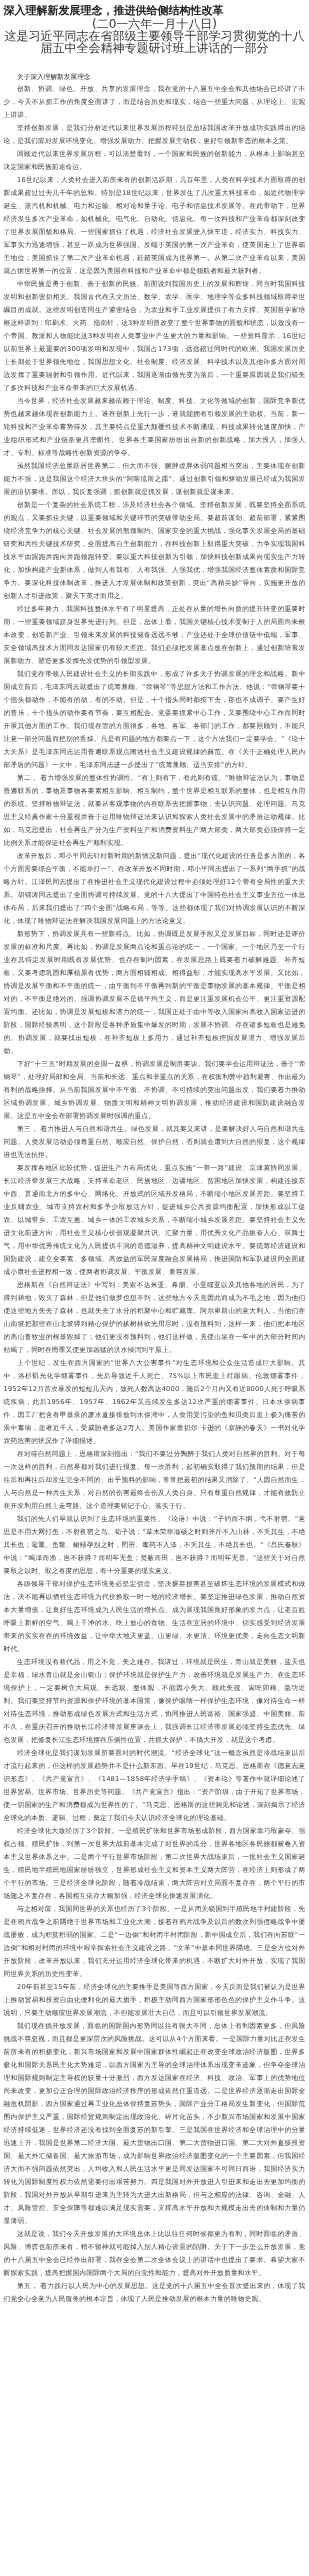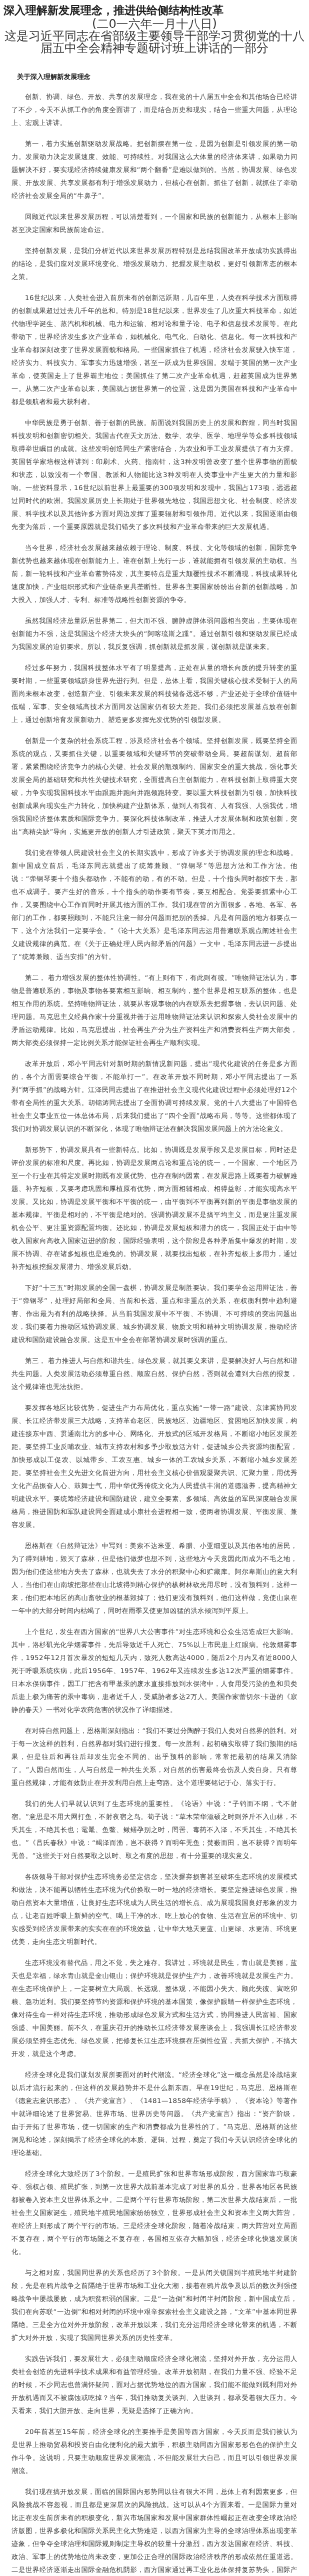--- a/index.html
+++ b/index.html
@@ -1,61 +1,59 @@
 <!DOCTYPE html>
 <html style="font-size:8.2px"><head>
 <meta charset="utf-8">
 <style>
   html,body{margin:0;padding:0;background:#ffffff;}
   body{width:309px;font-family:"DejaVu Sans","Liberation Sans",sans-serif;color:#333333;}
   .page{padding:4.1px 3.6px 0 3.6px;box-sizing:border-box;width:309px;}
   .title{font-size:11px;font-weight:bold;line-height:12.4px;margin:1px 0 0 0;color:#222;}
   .date,.subtitle{font-size:12px;text-align:center;line-height:12px;color:#333;}
   .spacer{height:17.5px;}
-  .section-heading{font-size:6.7px;font-weight:bold;line-height:12px;text-indent:2em;color:#222;margin:0;}
-  .para{font-size:6.7px;line-height:13px;text-indent:2em;margin:8px;text-align:justify;color:#3a3a3a;letter-spacing:0.2px;}
+  .section-heading{font-size:6.7px;font-weight:normal;line-height:12px;text-indent:2em;color:#222;margin:0;}
+  .para{font-size:6.7px;line-height:13px;text-indent:2em;margin:0;text-align:justify;color:#3a3a3a;letter-spacing:0.2px;}
 </style>
 </head>
 <body>
 
 <div class="page">
   <div class="title">深入理解新发展理念，推进供给侧结构性改革</div>
   <div class="date">(二0一六年一月十八日)</div>
   <div class="subtitle">这是习近平同志在省部级主要领导干部学习贯彻党的十八届五中全会精神专题研讨班上讲话的一部分</div>
   <div class="spacer"></div>
   <p class="section-heading">关于深入理解新发展理念</p>
 
   <div id="body-paragraphs">
     <p class="para">创新、协调、绿色、开放、共享的发展理念，我在党的十八届五中全会和其他场合已经讲了不少，今天不从抓工作的角度全面讲了，而是结合历史和现实，结合一些重大问题，从理论上、宏观上讲讲。</p>
-    <p class="para">第一，着力实施创新驱动发展战略。把创新摆在第一位，是因为创新是引领发展的第一动力。发展动力决定发展速度、效能、可持续性。对我国这么大体量的经济体来讲，如果动力问题解决不好，要实现经济持续健康发展和“两个翻番”是难以做到的。当然，协调发展、绿色发展、开放发展、共享发展都有利于增强发展动力，但核心在创新。抓住了创新，就抓住了牵动经济社会发展全局的“牛鼻子”。</p>
+    <p class="para">坚持创新发展，是我们分析近代以来世界发展历程特别是总结我国改革开放成功实践得出的结论，是我们应对发展环境变化、增强发展动力、把握发展主动权，更好引领新常态的根本之策。</p>
     <p class="para">回顾近代以来世界发展历程，可以清楚看到，一个国家和民族的创新能力，从根本上影响甚至决定国家和民族前途命运。</p>
-    <p class="para">坚持创新发展，是我们分析近代以来世界发展历程特别是总结我国改革开放成功实践得出的结论，是我们应对发展环境变化、增强发展动力、把握发展主动权，更好引领新常态的根本之策。</p>
     <p class="para">16世纪以来，人类社会进入前所未有的创新活跃期，几百年里，人类在科学技术方面取得的创新成果超过过去几千年的总和。特别是18世纪以来，世界发生了几次重大科技革命，如近代物理学诞生、蒸汽机和机械、电力和运输、相对论和量子论、电子和信息技术发展等。在此带动下，世界经济发生多次产业革命，如机械化、电气化、自动化、信息化。每一次科技和产业革命都深刻改变了世界发展面貌和格局。一些国家抓住了机遇，经济社会发展驶入快车道，经济实力、科技实力、军事实力迅速增强，甚至一跃成为世界强国。发端于英国的第一次产业革命，使英国走上了世界霸主地位；美国抓住了第二次产业革命机遇，赶超英国成为世界第一。从第二次产业革命以来，美国就占据世界第一的位置，这是因为美国在科技和产业革命中都是领航者和最大获利者。</p>
     <p class="para">中华民族是勇于创新、善于创新的民族。前面说到我国历史上的发展和辉煌，同当时我国科技发明和创新密切相关。我国古代在天文历法、数学、农学、医学、地理学等众多科技领域取得举世瞩目的成就。这些发明创造同生产紧密结合，为农业和手工业发展提供了有力支撑。英国哲学家培根这样讲到：印刷术、火药、指南针，这3种发明曾改变了整个世界事物的面貌和状态，以致没有一个帝国、教派和人物能比这3种发明在人类事业中产生更大的力量和影响。一些资料显示，16世纪以前世界上最重要的300项发明和发现中，我国占173项，远远超过同时代的欧洲。我国发展历史上长期处于世界领先地位，我国思想文化、社会制度、经济发展、科学技术以及其他许多方面对周边发挥了重要辐射和引领作用。近代以来，我国逐渐由领先变为落后，一个重要原因就是我们错失了多次科技和产业革命带来的巨大发展机遇。</p>
     <p class="para">当今世界，经济社会发展越来越依赖于理论、制度、科技、文化等领域的创新，国际竞争新优势也越来越体现在创新能力上。谁在创新上先行一步，谁就能拥有引领发展的主动权。当前，新一轮科技和产业革命蓄势待发，其主要特点是重大颠覆性技术不断涌现，科技成果转化速度加快，产业组织形式和产业链条更具垄断性。世界各主要国家纷纷出台新的创新战略，加大投入，加强人才、专利、标准等战略性创新资源的争夺。</p>
     <p class="para">虽然我国经济总量跃居世界第二，但大而不强、臃肿虚胖体弱问题相当突出，主要体现在创新能力不强，这是我国这个经济大块头的“阿喀琉斯之踵”。通过创新引领和驱动发展已经成为我国发展的迫切要求。所以，我反复强调，抓创新就是抓发展，谋创新就是谋未来。</p>
+    <p class="para">创新是一个复杂的社会系统工程，涉及经济社会各个领域。坚持创新发展，既要坚持全面系统的观点，又要抓住关键，以重要领域和关键环节的突破带动全局。要超前谋划、超前部署，紧紧围绕经济竞争力的核心关键、社会发展的瓶颈制约、国家安全的重大挑战，强化事关发展全局的基础研究和共性关键技术研究，全面提高自主创新能力，在科技创新上取得重大突破，力争实现我国科技水平由跟跑并跑向并跑领跑转变。要以重大科技创新为引领，加快科技创新成果向现实生产力转化，加快构建产业新体系，做到人有我有、人有我强、人强我优，增强我国经济整体素质和国际竞争力。要深化科技体制改革，推进人才发展体制和政策创新，突出“高精尖缺”导向，实施更开放的创新人才引进政策，聚天下英才而用之。</p>
     <p class="para">经过多年努力，我国科技整体水平有了明显提高，正处在从量的增长向质的提升转变的重要时期，一些重要领域跻身世界先进行列。但是，总体上看，我国关键核心技术受制于人的局面尚未根本改变，创造新产业、引领未来发展的科技储备远远不够，产业还处于全球价值链中低端，军事、安全领域高技术方面同发达国家仍有较大差距。我们必须把发展基点放在创新上，通过创新培育发展新动力、塑造更多发挥先发优势的引领型发展。</p>
-    <p class="para">创新是一个复杂的社会系统工程，涉及经济社会各个领域。坚持创新发展，既要坚持全面系统的观点，又要抓住关键，以重要领域和关键环节的突破带动全局。要超前谋划、超前部署，紧紧围绕经济竞争力的核心关键、社会发展的瓶颈制约、国家安全的重大挑战，强化事关发展全局的基础研究和共性关键技术研究，全面提高自主创新能力，在科技创新上取得重大突破，力争实现我国科技水平由跟跑并跑向并跑领跑转变。要以重大科技创新为引领，加快科技创新成果向现实生产力转化，加快构建产业新体系，做到人有我有、人有我强、人强我优，增强我国经济整体素质和国际竞争力。要深化科技体制改革，推进人才发展体制和政策创新，突出“高精尖缺”导向，实施更开放的创新人才引进政策，聚天下英才而用之。</p>
     <p class="para">我们党在带领人民建设社会主义的长期实践中，形成了许多关于协调发展的理念和战略。新中国成立前后，毛泽东同志就提出了统筹兼顾、“弹钢琴”等思想方法和工作方法。他说：“弹钢琴要十个指头都动作，不能有的动，有的不动。但是，十个指头同时都按下去，那也不成调子。要产生好的音乐，十个指头的动作要有节奏，要互相配合。党委要抓紧中心工作，又要围绕中心工作而同时开展其他方面的工作。我们现在管的方面很多，各地、各军、各部门的工作，都要照顾到，不能只注意一部分问题而把别的丢掉。凡是有问题的地方都要点一下，这个方法我们一定要学会。”《论十大关系》是毛泽东同志运用普遍联系观点阐述社会主义建设规律的典范。在《关于正确处理人民内部矛盾的问题》一文中，毛泽东同志进一步提出了“统筹兼顾、适当安排”的方针。</p>
     <p class="para">第二， 着力增强发展的整体性协调性。“有上则有下，有此则有彼。”唯物辩证法认为，事物是普遍联系的，事物及事物各要素相互影响、相互制约，整个世界是相互联系的整体，也是相互作用的系统。坚持唯物辩证法，就要从客观事物的内在联系去把握事物，去认识问题、处理问题。马克思主义经典作家十分重视并善于运用唯物辩证法来认识和探索人类社会发展中的矛盾运动规律。比如，马克思提出，社会再生产分为生产资料生产和消费资料生产两大部类，两大部类必须保持一定比例关系才能保证社会再生产顺利实现。</p>
     <p class="para">改革开放后，邓小平同志针对新时期的新情况新问题，提出“现代化建设的任务是多方面的，各个方面需要综合平衡，不能单打一”。在改革开放不同时期，邓小平同志提出了一系列“两手抓”的战略方针。江泽民同志提出了在推进社会主义现代化建设过程中必须处理好12个带有全局性的重大关系。胡锦涛同志提出了全面协调可持续发展。党的十八大提出了中国特色社会主义事业五位一体总体布局，后来我们提出了“四个全面”战略布局，等等。这些都体现了我们对协调发展认识的不断深化，体现了唯物辩证法在解决我国发展问题上的方法论意义。</p>
     <p class="para">新形势下，协调发展具有一些新特点。比如，协调既是发展手段又是发展目标，同时还是评价发展的标准和尺度。再比如，协调是发展两点论和重点论的统一，一个国家、一个地区乃至一个行业在其特定发展时期既有发展优势、也存在制约因素，在发展思路上既要着力破解难题、补齐短板，又要考虑巩固和厚植原有优势，两方面相辅相成、相得益彰，才能实现高水平发展。又比如，协调是发展平衡和不平衡的统一，由平衡到不平衡再到新的平衡是事物发展的基本规律。平衡是相对的，不平衡是绝对的。强调协调发展不是搞平均主义，而是更注重发展机会公平、更注重资源配置均衡。还比如，协调是发展短板和潜力的统一，我国正处于由中等收入国家向高收入国家迈进的阶段，国际经验表明，这个阶段是各种矛盾集中爆发的时期，发展不协调、存在诸多短板也是难免的。协调发展，就要找出短板，在补齐短板上多用力，通过补齐短板挖掘发展潜力、增强发展后劲。</p>
     <p class="para">下好“十三五”时期发展的全国一盘棋，协调发展是制胜要诀。我们要学会运用辩证法，善于“弹钢琴”，处理好局部和全局、当前和长远、重点和非重点的关系，在权衡利弊中趋利避害、作出最为有利的战略抉择。从当前我国发展中不平衡、不协调、不可持续的突出问题出发，我们要着力推动区域协调发展、城乡协调发展、物质文明和精神文明协调发展，推动经济建设和国防建设融合发展。这是五中全会在部署协调发展时强调的重点。</p>
     <p class="para">第三， 着力推进人与自然和谐共生。绿色发展，就其要义来讲，是要解决好人与自然和谐共生问题。人类发展活动必须尊重自然、顺应自然、保护自然，否则就会遭到大自然的报复，这个规律谁也无法抗拒。</p>
     <p class="para">要发挥各地区比较优势，促进生产力布局优化，重点实施“一带一路”建设、京津冀协同发展、长江经济带发展三大战略，支持革命老区、民族地区、边疆地区、贫困地区加快发展，构建连接东中西、贯通南北方的多中心、网络化、开放式的区域开发格局，不断缩小地区发展差距。要坚持工业反哺农业、城市支持农村和多予少取放活方针，促进城乡公共资源均衡配置，加快形成以工促农、以城带乡、工农互惠、城乡一体的工农城乡关系，不断缩小城乡发展差距。要坚持社会主义先进文化前进方向，用社会主义核心价值观凝聚共识、汇聚力量，用优秀文化产品振奋人心、鼓舞士气，用中华优秀传统文化为人民提供丰润的道德滋养，提高精神文明建设水平。要统筹经济建设和国防建设，建立全要素、多领域、高效益的军民深度融合发展格局，推进国防和军队建设同全面建成小康社会进程相一致，使两者协调发展、平衡发展、兼容发展。</p>
     <p class="para">恩格斯在《自然辩证法》中写到：美索不达米亚、希腊、小亚细亚以及其他各地的居民，为了得到耕地，毁灭了森林，但是他们做梦也想不到，这些地方今天竟因此而成为不毛之地，因为他们使这些地方失去了森林，也就失去了水分的积聚中心和贮藏库。阿尔卑斯山的意大利人，当他们在山南坡把那些在山北坡得到精心保护的枞树林砍光用尽时，没有预料到，这样一来，他们把本地区的高山畜牧业的根基毁掉了；他们更没有预料到，他们这样做，竟使山泉在一年中的大部分时间内枯竭了，同时在雨季又使更加凶猛的洪水倾泻到平原上。</p>
     <p class="para">上个世纪，发生在西方国家的“世界八大公害事件”对生态环境和公众生活造成巨大影响。其中，洛杉矶光化学烟雾事件，先后导致近千人死亡、75%以上市民患上红眼病。伦敦烟雾事件，1952年12月首次暴发的短短几天内，致死人数高达4000，随后2个月内又有近8000人死于呼吸系统疾病，此后1956年、1957年、1962年又连续发生多达12次严重的烟雾事件。日本水俣病事件，因工厂把含有甲基汞的废水直接排放到水俣湾中，人食用受污染的鱼和贝类后患上极为痛苦的汞中毒病，患者近千人，受威胁者多达2万人。美国作家蕾切尔·卡逊的《寂静的春天》一书对化学农药危害的状况作了详细描述。</p>
     <p class="para">在对待自然问题上，恩格斯深刻指出：“我们不要过分陶醉于我们人类对自然界的胜利。对于每一次这样的胜利，自然界都对我们进行报复。每一次胜利，起初确实取得了我们预期的结果，但是往后和再往后却发生完全不同的、出乎预料的影响，常常把最初的结果又消除了。”人因自然而生，人与自然是一种共生关系，对自然的伤害最终会伤及人类自身。只有尊重自然规律，才能有效防止在开发利用自然上走弯路。这个道理要铭记于心、落实于行。</p>
     <p class="para">我们的先人们早就认识到了生态环境的重要性。《论语》中说：“子钓而不纲，弋不射宿。”意思是不用大网打鱼，不射夜宿之鸟。荀子说：“草木荣华滋硕之时则斧斤不入山林，不夭其生，不绝其长也；鼋鼍、鱼鳖、鳅鳝孕别之时，罔罟、毒药不入泽，不夭其生，不绝其长也。”《吕氏春秋》中说：“竭泽而渔，岂不获得？而明年无鱼；焚薮而田，岂不获得？而明年无兽。”这些关于对自然要取之以时、取之有度的思想，有十分重要的现实意义。</p>
     <p class="para">各级领导干部对保护生态环境务必坚定信念，坚决摒弃损害甚至破坏生态环境的发展模式和做法，决不能再以牺牲生态环境为代价换取一时一地的经济增长。要坚定推进绿色发展，推动自然资本大量增值，让良好生态环境成为人民生活的增长点、成为展现我国良好形象的发力点，让老百姓呼吸上新鲜的空气、喝上干净的水、吃上放心的食物、生活在宜居的环境中、切实感受到经济发展带来的实实在在的环境效益，让中华大地天更蓝、山更绿、水更清、环境更优美，走向生态文明新时代。</p>
     <p class="para">生态环境没有替代品，用之不觉，失之难存。我讲过，环境就是民生，青山就是美丽，蓝天也是幸福，绿水青山就是金山银山；保护环境就是保护生产力，改善环境就是发展生产力。在生态环境保护上，一定要树立大局观、长远观、整体观，不能因小失大、顾此失彼、寅吃卯粮、急功近利。我们要坚持节约资源和保护环境的基本国策，像保护眼睛一样保护生态环境，像对待生命一样对待生态环境，推动形成绿色发展方式和生活方式，协同推进人民富裕、国家强盛、中国美丽。前不久，在重庆召开的推动长江经济带发展座谈会上，我强调长江经济带发展必须坚持生态优先、绿色发展，把修复长江生态环境摆在压倒性位置，共抓大保护，不搞大开发，就是这个考虑。</p>
     <p class="para">经济全球化是我们谋划发展所要面对的时代潮流。“经济全球化”这一概念虽然是冷战结束以后才流行起来的，但这样的发展趋势并不是什么新东西。早在19世纪，马克思、恩格斯在《德意志意识形态》、《共产党宣言》、《1481—1858年经济学手稿》、《资本论》等著作中就详细论述了世界贸易、世界市场、世界历史等问题。《共产党宣言》指出：“资产阶级，由于开拓了世界市场，使一切国家的生产和消费都成为世界性的了。”马克思、恩格斯的这些洞见和论述，深刻揭示了经济全球化的本质、逻辑、过程，奠定了我们今天认识经济全球化的理论基础。</p>
     <p class="para">经济全球化大致经历了3个阶段。一是殖民扩张和世界市场形成阶段，西方国家靠巧取豪夺、强权占领、殖民扩张，到第一次世界大战前基本完成了对世界的瓜分，世界各地区各民族都被卷入资本主义世界体系之中。二是两个平行世界市场阶段，第二次世界大战结束后，一批社会主义国家诞生，殖民地半殖民地国家纷纷独立，世界形成社会主义和资本主义两大阵营，在经济上则形成了两个平行的市场。三是经济全球化阶段，随着冷战结束，两大阵营对立局面不复存在，两个平行的市场随之不复存在，各国相互依存大幅加强，经济全球化快速发展演化。</p>
     <p class="para">与之相对应，我国同世界的关系也经历了3个阶段。一是从闭关锁国到半殖民地半封建阶段，先是在鸦片战争之前隔绝于世界市场和工业化大潮，接着在鸦片战争及以后的数次列强侵略战争中屡战屡败，成为积贫积弱的国家。二是“一边倒”和封闭半封闭阶段，新中国成立后，我们在向苏联“一边倒”和相对封闭的环境中艰辛探索社会主义建设之路，“文革”中基本同世界隔绝。三是全方位对外开放阶段，改革开放以来，我们充分运用经济全球化带来的机遇，不断扩大对外开放，实现了我国同世界关系的历史性变革。</p>
-    <p class="para">实践告诉我们，要发展壮大，必须主动顺应经济全球化潮流，坚持对外开放，充分运用人类社会创造的先进科学技术成果和有益管理经验。改革开放初期，在我们力量不强、经验不足的时候，不少同志也曾满怀疑问，面对占据优势地位的西方国家，我们能不能做到既利用对外开放机遇而又不被腐蚀或吃掉？当年，我们推动复关谈判、入世谈判，都承受着很大压力。今天看来，我们大胆开放、走向世界，无疑是选择了正确方向。</p>
     <p class="para">20年前甚至15年前，经济全球化的主要推手是美国等西方国家，今天反而是我们被认为是世界上推动贸易和投资自由化便利化的最大旗手，积极主动同西方国家形形色色的保护主义作斗争。这说明，只要主动顺应世界发展潮流，不但能发展壮大自己，而且可以引领世界发展潮流。</p>
     <p class="para">我们现在搞开放发展，面临的国际国内形势同以往有很大不同，总体上有利因素更多，但风险挑战不容忽视，而且都是更深层次的风险挑战。这可以从4个方面来看。一是国际力量对比正在发生前所未有的积极变化，新兴市场国家和发展中国家群体性崛起正在改变全球政治经济版图，世界多极化和国际关系民主化大势难逆，以西方国家为主导的全球治理体系出现变革迹象，但争夺全球治理和国际规则制定主导权的较量十分激烈，西方发达国家在经济、科技、政治、军事上的优势地位尚未改变，更加公正合理的国际政治经济秩序的形成依然任重道远。二是世界经济逐渐走出国际金融危机阴影，西方国家通过再工业化总体保持复苏势头，国际产业分工格局发生新变化，但国际范围内保护主义严重，国际经贸规则制定出现政治化、碎片化苗头，不少新兴市场国家和发展中国家经济持续低迷，世界经济还没有找到全面复苏的新引擎。三是我国在世界经济和全球治理中的分量迅速上升，我国是世界第二经济大国、最大货物出口国、第二大货物进口国、第二大对外直接投资国、最大外汇储备国、最大旅游市场，成为影响世界政治经济版图变化的一个主要因素，但我国经济大而不强问题依然突出，人均收入和人民生活水平更是同发达国家不可同日而语，我国经济实力转化为国际制度性权力依然需要付出艰苦努力。四是我国对外开放进入引进来和走出去更加均衡的阶段，我国对外开放从早期引进来为主转为大进大出新格局，但与之相应的法律、咨询、金融、人才、风险管控、安全保障等都难以满足现实需要，支撑高水平开放和大规模走出去的体制和力量仍显薄弱。</p>
     <p class="para">这就是说，我们今天开放发展的大环境总体上比以往任何时候都更为有利，同时面临的矛盾、风险、博弈也前所未有，稍不留神就可能掉入别人精心设置的陷阱。关于下一步怎么开放发展，党的十八届五中全会已经作出部署，我在全会第二次全体会议上的讲话中也提出了要求。希望大家不断探索实践，提高把握国内国际两个大局的自觉性和能力，提高对外开放质量和水平。</p>
     <p class="para">第五， 着力践行以人民为中心的发展思想。这是党的十八届五中全会首次提出来的，体现了我们党全心全意为人民服务的根本宗旨，体现了人民是推动发展的根本力量的唯物史观。</p>
 
   </div>
 
 </div>
 
 

